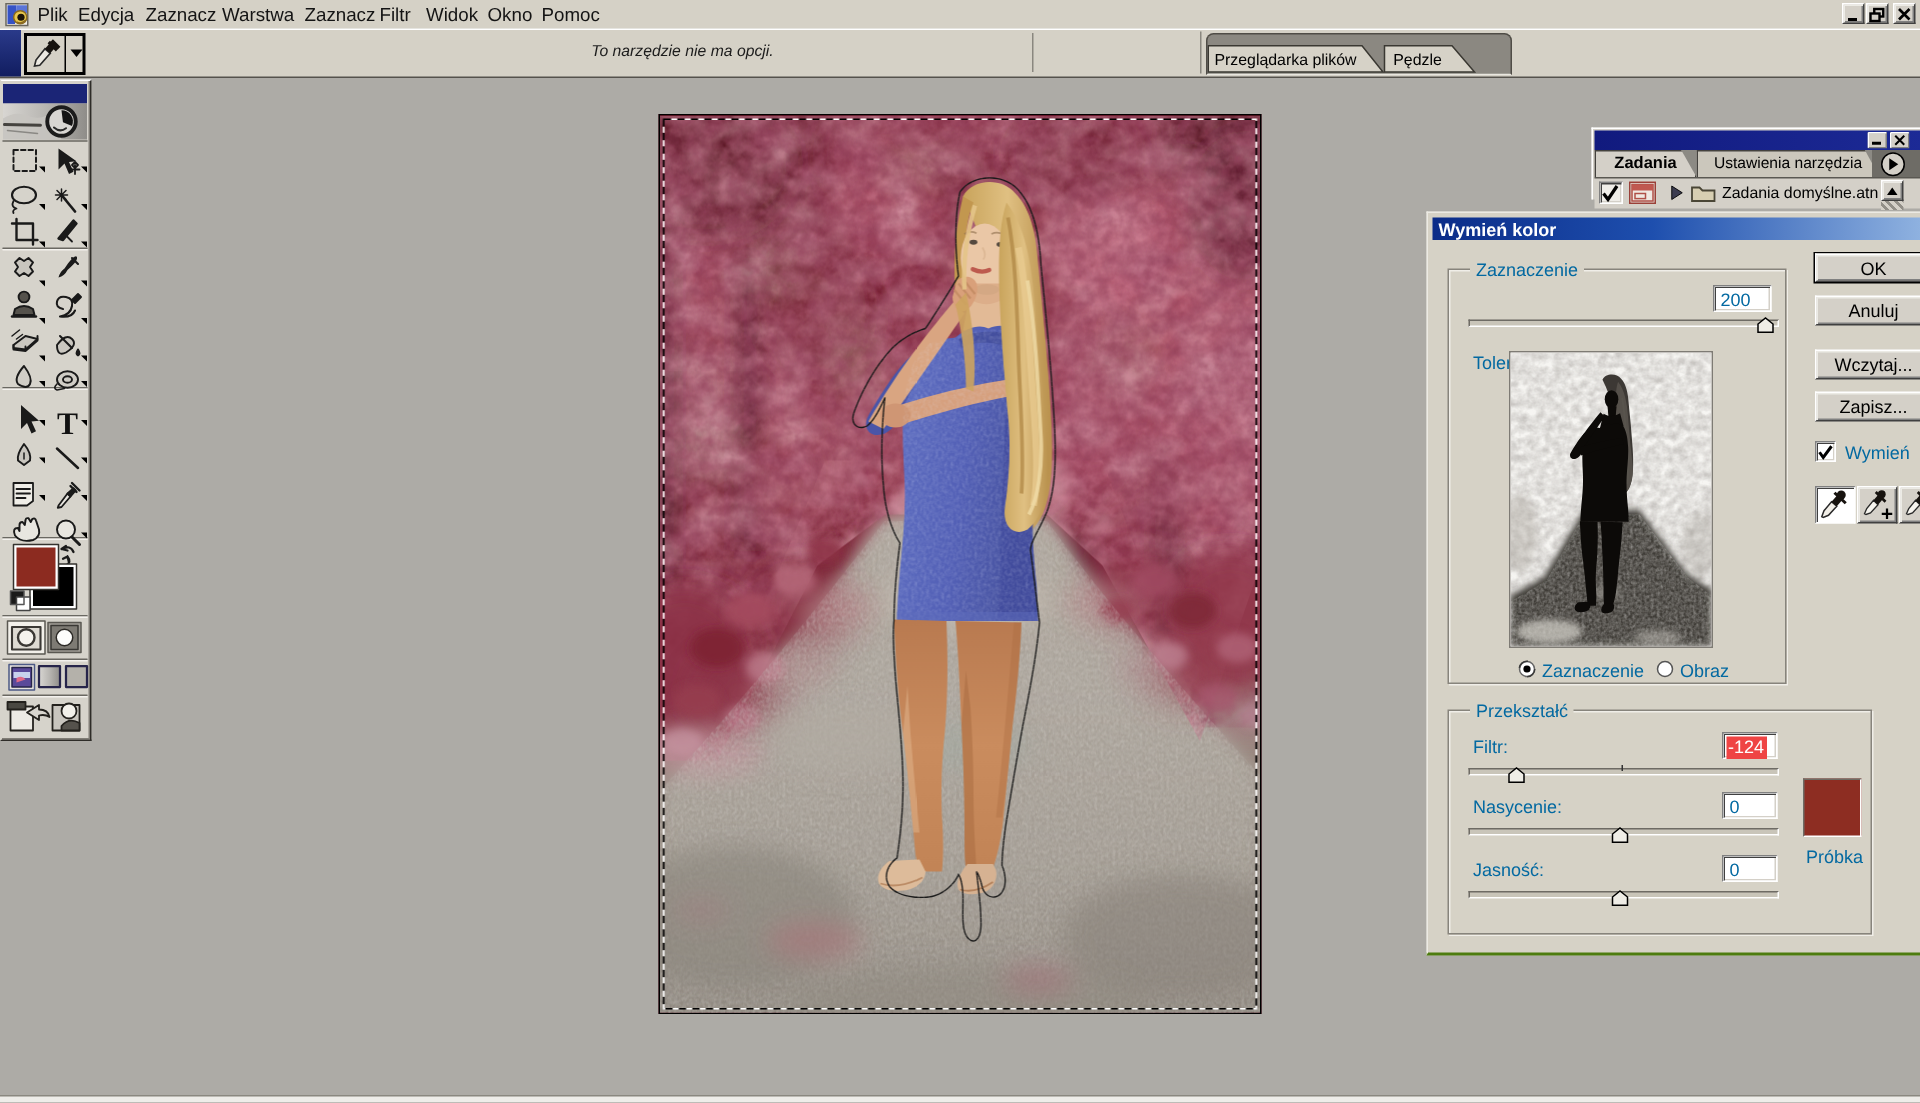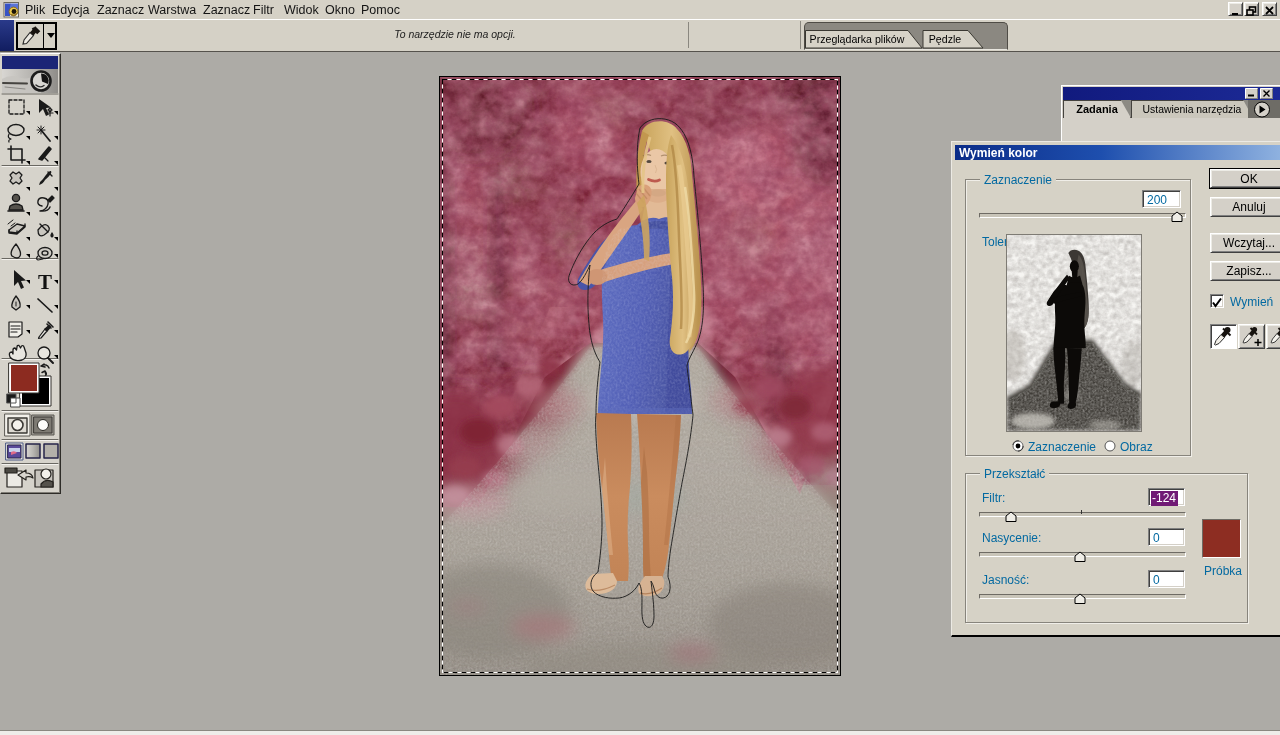--- a/index.html
+++ b/index.html
@@ -465,41 +465,62 @@
 
 <g fill="none">
   <rect x="2.5" y="2.5" width="395" height="593" stroke="#000" stroke-width="1.1" stroke-dasharray="5 4"></rect>
   <rect x="2.5" y="2.5" width="395" height="593" stroke="#fff" stroke-width="1.1" stroke-dasharray="4 5" stroke-dashoffset="-5"></rect>
   <path id="antsfig" d="M200,51 C208,39 230,38 240,51 C250,63 253,82 254,100 C257,130 260,160 262,190 C264,220 265,245 258,264 C252,278 247,284 247,290 C249,305 251,322 253,338 C251,360 246,386 242,406 C238,428 234,452 231,470 C229,483 228,494 228,500 C231,507 231,515 227,519 C223,523 217,521 215,515 C214,511 213,507 211,504 C212,513 214,527 214,539 C214,550 209,553 205,548 C201,543 202,532 202,523 C202,515 201,509 199,506 C196,513 188,520 179,521 C169,522 158,520 153,514 C149,508 151,500 158,495 C160,482 162,464 162,447 C162,424 159,398 157,375 C156,360 155,346 156,337 C156,319 158,300 160,285 C154,276 150,262 149,247 C147,227 148,204 150,188 C146,197 142,204 138,207 C132,210 127,206 129,199 C133,187 141,172 149,162 C157,151 167,145 177,142 C185,130 193,117 199,107 C197,92 196,69 200,51 Z" stroke="#1a1a1a" stroke-width="0.9" stroke-dasharray="3.5 3.5"></path>
   <use href="#antsfig" stroke="#f8f8f8" stroke-width="0.9" stroke-dasharray="3.5 3.5" stroke-dashoffset="3.5"></use>
 </g>
 </svg>
 </div>
 
-<div class="abs" style="left:1061px;top:85px;width:219px;height:59px;background:#d4d0c8;border-top:1px solid #fff;border-left:1px solid #fff;">
+<div class="abs" style="left:1061px;top:85px;width:219px;height:48px;background:#d4d0c8;border-top:1px solid #fff;border-left:1px solid #fff;">
   <div class="abs" style="left:1px;top:1px;width:218px;height:13px;background:linear-gradient(90deg,#111a7e,#1c2a96);"></div>
   <svg class="abs" style="left:183px;top:2px" width="28" height="11" viewBox="0 0 28 11">
     <rect x="0.5" y="0.5" width="12" height="10" fill="#d4d0c8" stroke="#808080"></rect>
     <path d="M0.5,0.5 L12.5,0.5 M0.5,0.5 L0.5,10.5" stroke="#fff"></path>
     <rect x="3" y="6.5" width="6" height="2" fill="#000"></rect>
     <rect x="15.5" y="0.5" width="12" height="10" fill="#d4d0c8" stroke="#808080"></rect>
     <path d="M15.5,0.5 L27.5,0.5 M15.5,0.5 L15.5,10.5" stroke="#fff"></path>
     <path d="M18.5,2.5 L24.5,8.5 M24.5,2.5 L18.5,8.5" stroke="#000" stroke-width="1.4"></path>
   </svg>
   <div class="abs" style="left:1px;top:14px;width:218px;height:18px;background:#8c8a84;"></div>
   <div class="abs" style="left:1px;top:14px;width:68px;height:18px;background:#d4d0c8;border:1px solid #44423e;border-bottom:none;font-size:11px;font-weight:bold;text-align:center;padding-top:2px;clip-path:polygon(0 0,85% 0,100% 100%,0 100%);">Zadania</div>
   <div class="abs" style="left:69px;top:14px;width:122px;height:18px;background:#cbc7bc;border:1px solid #44423e;border-bottom:none;font-size:10.4px;text-align:center;padding-top:3px;clip-path:polygon(0 0,92% 0,100% 100%,0 100%);">Ustawienia narzędzia</div>
   <div class="abs" style="left:186px;top:14px;width:33px;height:18px;background:#6e6c66;"></div>
   <svg class="abs" style="left:191px;top:15px" width="18" height="17" viewBox="0 0 18 17">
         <circle cx="9" cy="8.5" r="7.5" fill="#d4d0c8" stroke="#000"></circle>
         <path d="M6.5,4.5 L12.5,8.5 L6.5,12.5 Z" fill="#000"></path>
       </svg>
+  <div class="abs" style="left:1px;top:32px;width:218px;height:21px;background:#d4d0c8;border-top:1px solid #5a5852;">
+    <div class="abs sunken" style="left:3px;top:2px;width:16px;height:15px;background:#efede8;"><svg width="13" height="12" viewBox="0 0 13 12">
+            <path d="M2,6 L5,10 L11,1" stroke="#000" stroke-width="2.2" fill="none"></path>
+          </svg></div>
+    <div class="abs" style="left:23px;top:2px;width:18px;height:15px;background:#e8e0da;border:1px solid #9a4038;"><svg width="16" height="13" viewBox="0 0 16 13">
+            <rect x="1" y="1" width="14" height="11" fill="#f0e8e2" stroke="#b05048"></rect>
+            <rect x="1" y="1" width="14" height="4" fill="#c05850"></rect>
+            <rect x="3" y="7" width="7" height="3.4" fill="none" stroke="#b05048"></rect>
+          </svg></div>
+    <svg class="abs" style="left:49px;top:3px" width="12" height="13" viewBox="0 0 12 13">
+          <path d="M2.5,2 L9.5,6.5 L2.5,11 Z" fill="#3c3c50" stroke="#000" stroke-width=".6"></path>
+        </svg>
+    <svg class="abs" style="left:64px;top:3px" width="18" height="13" viewBox="0 0 18 13">
+          <path d="M1,3 L6,3 L8,5 L16,5 L16,12 L1,12 Z" fill="#d8cfb2" stroke="#4a4636" stroke-width="1.2"></path>
+        </svg>
+    <span class="abs" style="left:85px;top:4px;font-size:10.6px;">Zadania domyślne.atn</span>
+    <div class="abs btn" style="left:191px;top:1px;width:15px;height:14px;"><svg width="13" height="12" viewBox="0 0 13 12">
+            <path d="M6.5,3 L10,8 L3,8 Z" fill="#000"></path>
+          </svg></div>
+    <div class="abs" style="left:191px;top:15px;width:15px;height:6px;background:repeating-linear-gradient(45deg,#d4d0c8 0 2px,#928f88 2px 4px);"></div>
+  </div>
 </div>
 
-<div class="abs" id="dialog" style="left:951px;top:141px;width:329px;height:496px;background:#d6d2c6;border-top:1px solid #eceae4;border-left:1px solid #eceae4;border-bottom:2px solid #000000;">
+<div class="abs" id="dialog" style="left:951px;top:141px;width:329px;height:496px;background:#d6d2c6;border-top:1px solid #eceae4;border-left:1px solid #eceae4;border-bottom:2px solid #4d7c0f;">
   <div class="abs" style="left:3px;top:3px;width:326px;height:15px;background:linear-gradient(90deg,#0b2c88 0%,#1e4fae 45%,#8fb2e0 100%);color:#fff;font-weight:bold;font-size:12px;padding:1px 0 0 4px;">Wymień kolor</div>
 
   <div class="abs etch" style="left:13px;top:37px;width:226px;height:277px;"></div>
   <div class="abs t12" style="left:28px;top:31px;background:#d6d2c6;padding:0 4px;">Zaznaczenie</div>
   <div class="abs t12" style="left:30px;top:52px;margin-top:41px;">Tolerancja:</div>
   <div class="abs sunken t12" style="left:190px;top:48px;width:39px;height:18px;padding:2px 0 0 4px;">200</div>
   <div class="abs" style="left:27px;top:71px;width:207px;height:5px;border:1px solid;border-color:#6e6b64 #fff #fff #6e6b64;background:#c9c5b9;"></div>
   <svg class="abs" style="left:218px;top:69px" width="14" height="12" viewBox="0 0 14 12">
         <path d="M2,10.5 L2,5 L7,1 L12,5 L12,10.5 Z" fill="#efede6" stroke="#000"></path>
       </svg>
@@ -591,21 +612,21 @@
           <path d="M3,17.5 L4.5,14 L9,8.5 L12,11.5 L7,17 L4,18 Z" fill="#f6f4ee" stroke="#2a2a2a" stroke-width="0.9"></path>
           <path d="M9,8.5 L12,11.5 L15,8 L12,5 Z" fill="#17130f"></path>
           <circle cx="14.5" cy="4.5" r="2.6" fill="#17130f"></circle>
           <path d="M10.5,3 L17,9.5" stroke="#17130f" stroke-width="1.8"></path>
           <path d="M14.5,17.5 L21.5,17.5" stroke="#000" stroke-width="1.5"></path>
         </svg></div>
 
   <div class="abs etch" style="left:13px;top:331px;width:283px;height:150px;"></div>
   <div class="abs t12" style="left:28px;top:325px;background:#d6d2c6;padding:0 4px;">Przekształć</div>
   <div class="abs t12" style="left:30px;top:349px;">Filtr:</div>
-  <div class="abs sunken" style="left:196px;top:346px;width:37px;height:18px;padding:2px 0 0 2px;font-size:12px;"><span style="background:#701a75;color:#fff;padding:0 2px 1px 1px;">-124</span></div>
+  <div class="abs sunken" style="left:196px;top:346px;width:37px;height:18px;padding:2px 0 0 2px;font-size:12px;"><span style="background:#ef4444;color:#fff;padding:0 2px 1px 1px;">-124</span></div>
   <div class="abs" style="left:27px;top:370px;width:207px;height:5px;border:1px solid;border-color:#6e6b64 #fff #fff #6e6b64;background:#c9c5b9;"></div>
   <div class="abs" style="left:129px;top:368px;width:1px;height:4px;background:#333;"></div>
   <svg class="abs" style="left:52px;top:369px" width="14" height="12" viewBox="0 0 14 12">
         <path d="M2,10.5 L2,5 L7,1 L12,5 L12,10.5 Z" fill="#efede6" stroke="#000"></path>
       </svg>
   <div class="abs t12" style="left:30px;top:389px;">Nasycenie:</div>
   <div class="abs sunken t12" style="left:196px;top:386px;width:37px;height:18px;padding:2px 0 0 4px;">0</div>
   <div class="abs" style="left:27px;top:410px;width:207px;height:5px;border:1px solid;border-color:#6e6b64 #fff #fff #6e6b64;background:#c9c5b9;"></div>
   <svg class="abs" style="left:121px;top:409px" width="14" height="12" viewBox="0 0 14 12">
         <path d="M2,10.5 L2,5 L7,1 L12,5 L12,10.5 Z" fill="#efede6" stroke="#000"></path>

